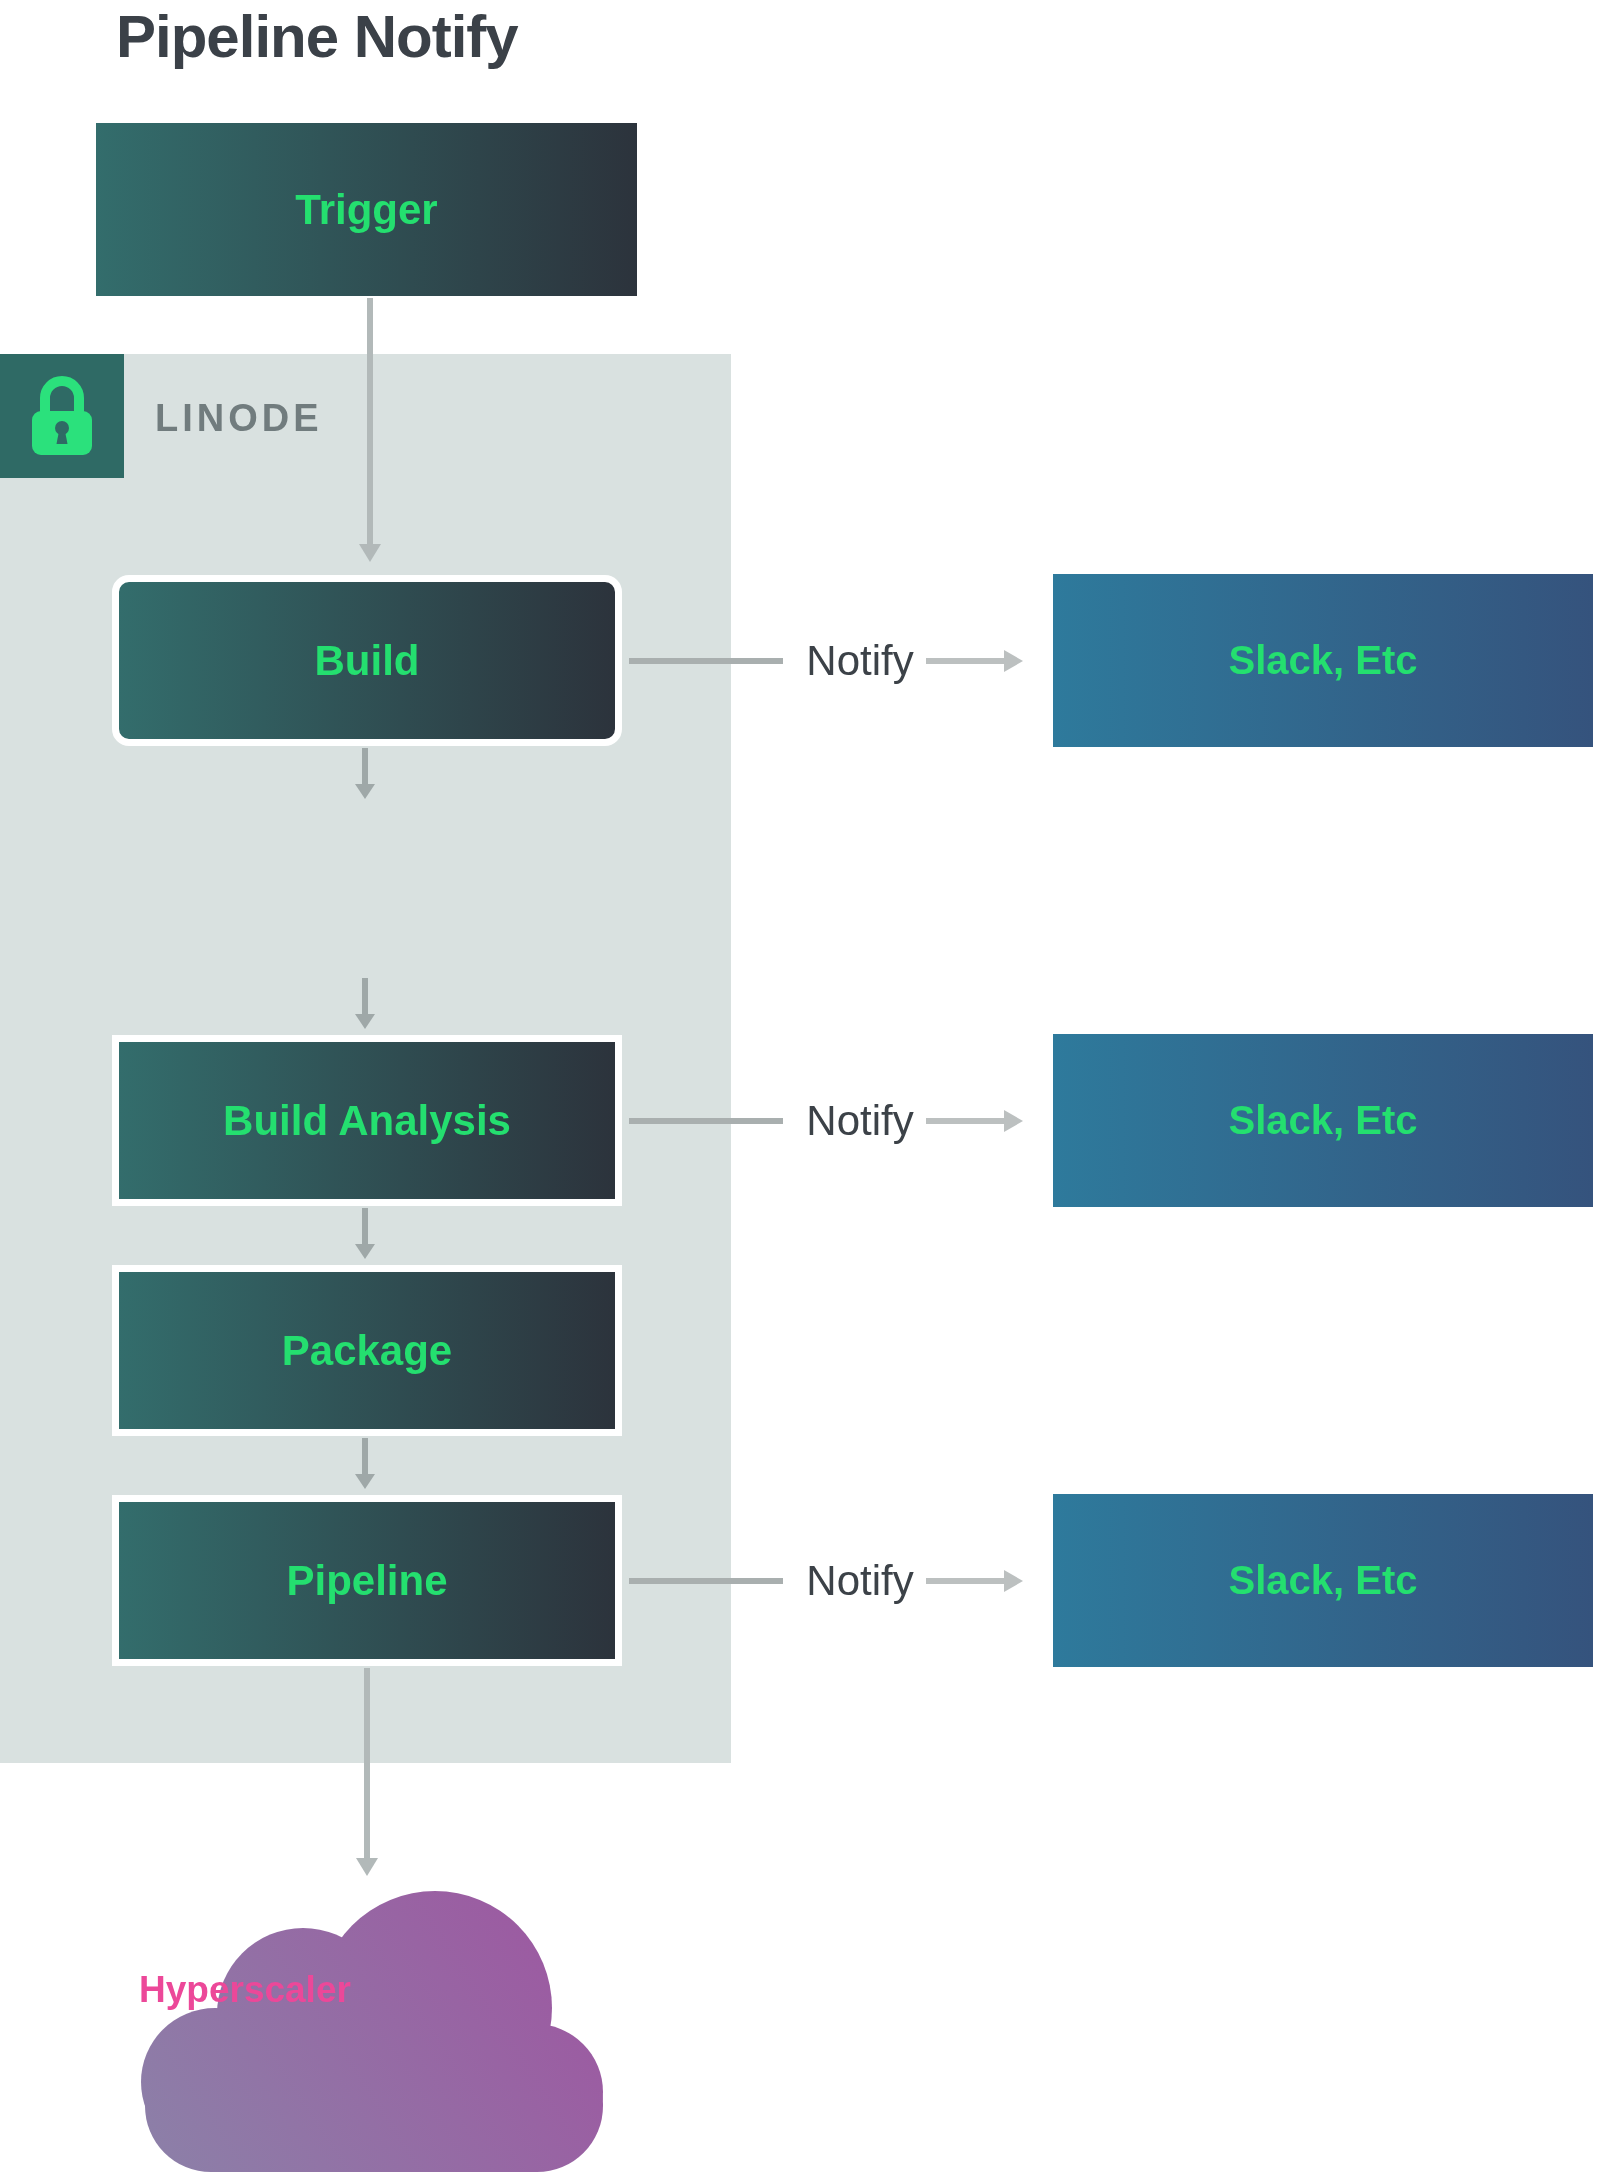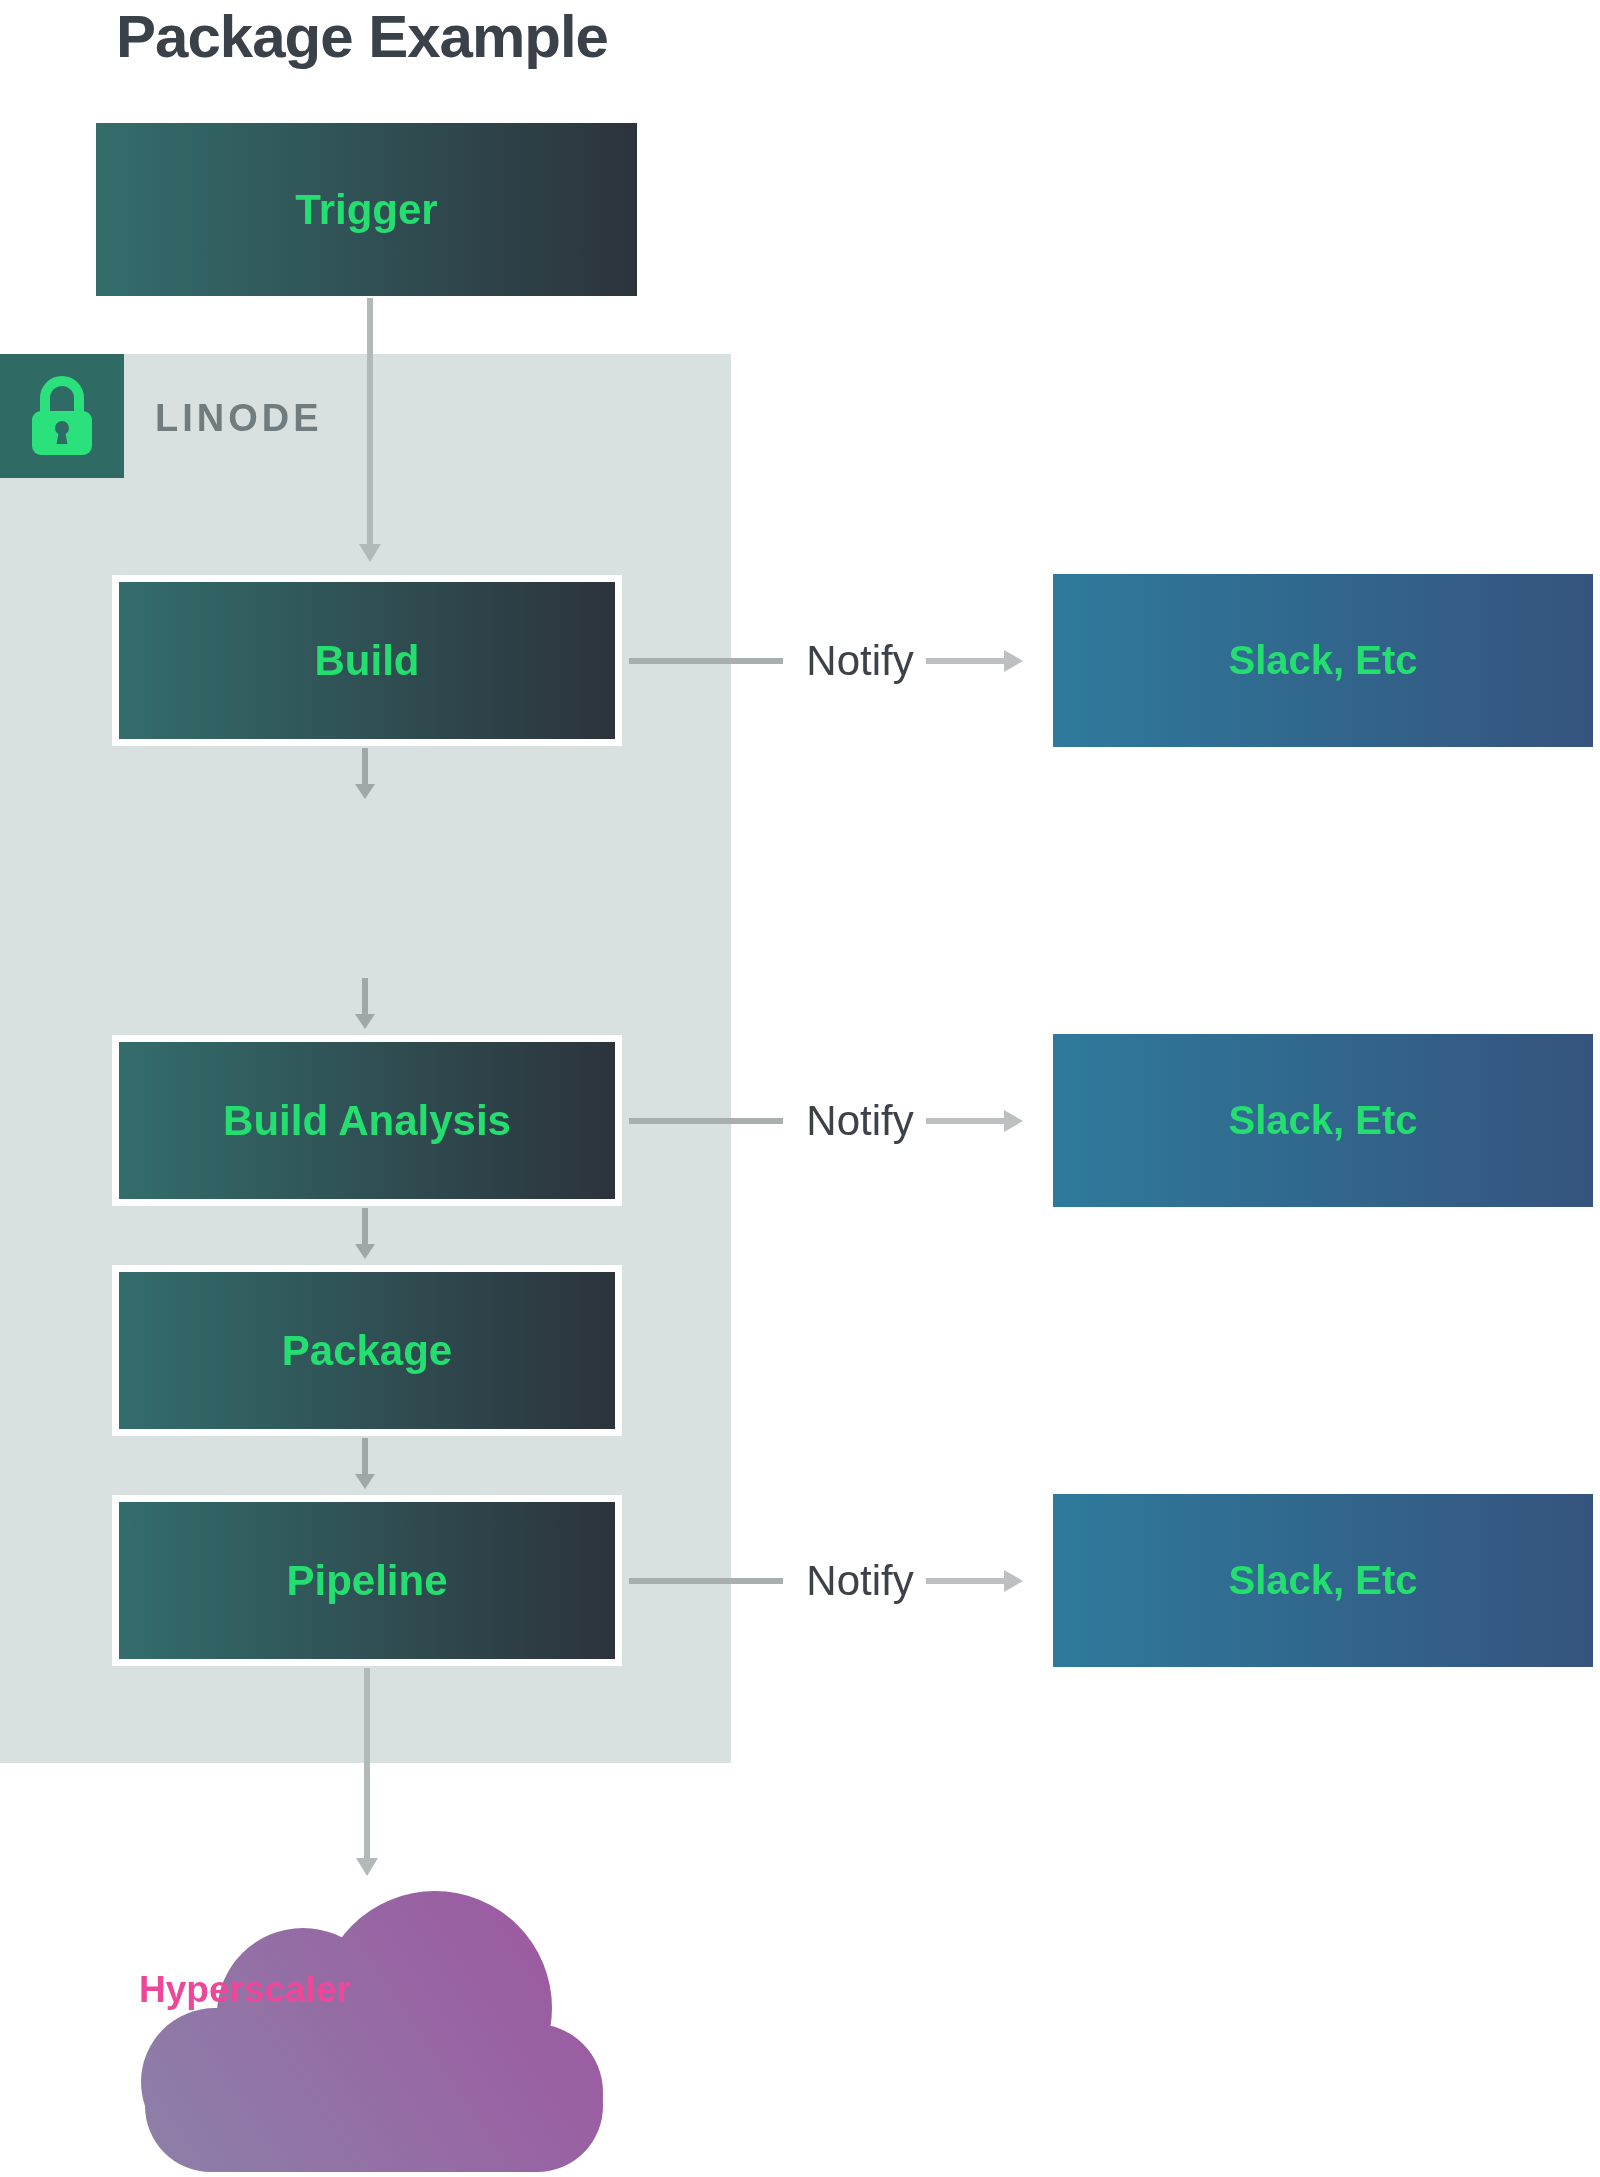--- a/index.html
+++ b/index.html
@@ -63,21 +63,21 @@
     left:133px;top:1964px;width:472px;height:52px;line-height:52px;
     font-size:37px;font-weight:bold;color:#ec4899;
     padding-left:6px;box-sizing:border-box;
   }
 </style>
 </head>
 <body>
 
 <div id="stage">
 
-  <div class="abs title">Package Example</div>
+  <div class="abs title">Pipeline Notify</div>
 
   <div class="abs zone"></div>
 
   <div class="abs lock-badge flexc">
     <svg width="66" height="82" viewBox="0 0 66 82">
       <path d="M16 40 V23 a17 17 0 0 1 34 0 V40" fill="none" stroke="#2BE17C" stroke-width="10"></path>
       <rect x="3" y="36" width="60" height="44" rx="9" fill="#2BE17C"></rect>
       <circle cx="33" cy="53" r="7" fill="#2F6A65"></circle>
       <path d="M30 56 h6 l2.5 13 h-11 z" fill="#2F6A65"></path>
     </svg>
@@ -85,21 +85,21 @@
 
   <div class="abs zone-label">LINODE</div>
 
   <div class="abs flexc darkbox trigger">
     <span class="boxlabel">Trigger</span>
   </div>
 
   <div class="abs vshaft" style="left:367px;top:298px;height:246px;"></div>
   <div class="abs vhead" style="left:359px;top:544px;"></div>
 
-  <div class="abs flexc step" style="top:575px;">
+  <div class="abs flexc step" style="top:575px;border-radius:17px;">
     <span class="boxlabel">Build</span>
   </div>
   <div class="abs flexc step" style="top:1035px;">
     <span class="boxlabel">Build Analysis</span>
   </div>
   <div class="abs flexc step" style="top:1265px;">
     <span class="boxlabel">Package</span>
   </div>
   <div class="abs flexc step" style="top:1495px;">
     <span class="boxlabel">Pipeline</span>

